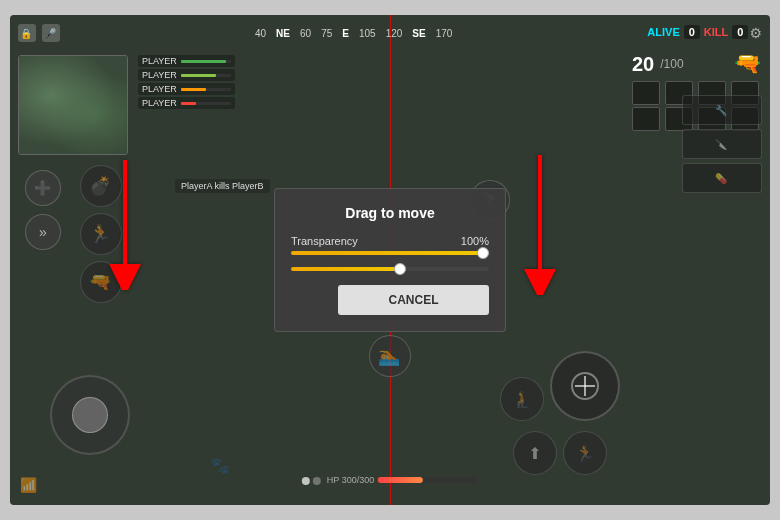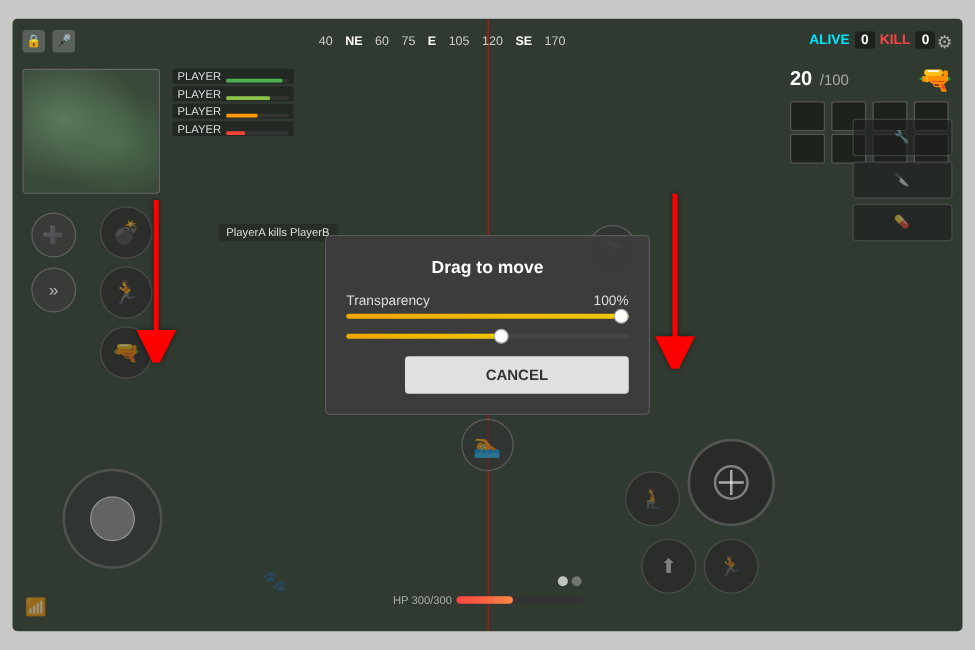--- a/index.html
+++ b/index.html
@@ -148,21 +148,21 @@
       top: 40px;
       left: 128px;
       z-index: 5;
       display: flex;
       flex-direction: column;
       gap: 2px;
     }
 
     .player-row {
       display: flex;
-      align-items: flex-end;
+      align-items: center;
       gap: 4px;
       font-size: 9px;
       color: #ddd;
       background: rgba(0,0,0,0.3);
       padding: 1px 4px;
       border-radius: 2px;
     }
 
     .player-health-bar {
       width: 50px;
@@ -186,21 +186,21 @@
     }
 
     .inventory-top {
       display: flex;
       align-items: center;
       gap: 6px;
       margin-bottom: 4px;
     }
 
     .ammo-count {
-      font-size: 16px;
+      font-size: 20px;
       font-weight: bold;
       color: white;
     }
 
     .ammo-total {
       font-size: 12px;
       color: #aaa;
     }
 
     .inventory-slots {
@@ -299,21 +299,21 @@
     }
 
     
     #center-bottom {
       position: absolute;
       bottom: 20px;
       left: 50%;
       transform: translateX(-50%);
       z-index: 5;
       display: flex;
-      flex-direction: column;
+      flex-direction: row;
       align-items: flex-end;
       gap: 6px;
     }
 
     .hp-bar {
       width: 100px;
       height: 6px;
       background: #333;
       border-radius: 3px;
     }
@@ -362,21 +362,21 @@
       color: rgba(255,255,255,0.4);
       font-size: 16px;
     }
 
     
     #dialog {
       position: absolute;
       top: 50%;
       left: 50%;
       transform: translate(-50%, -50%);
-      width: 260px;
+      width: 232px;
       background: rgba(60,60,60,0.95);
       border: 1px solid rgba(255,255,255,0.15);
       border-radius: 4px;
       padding: 16px;
       z-index: 20;
     }
 
     #dialog-title {
       text-align: center;
       color: white;

